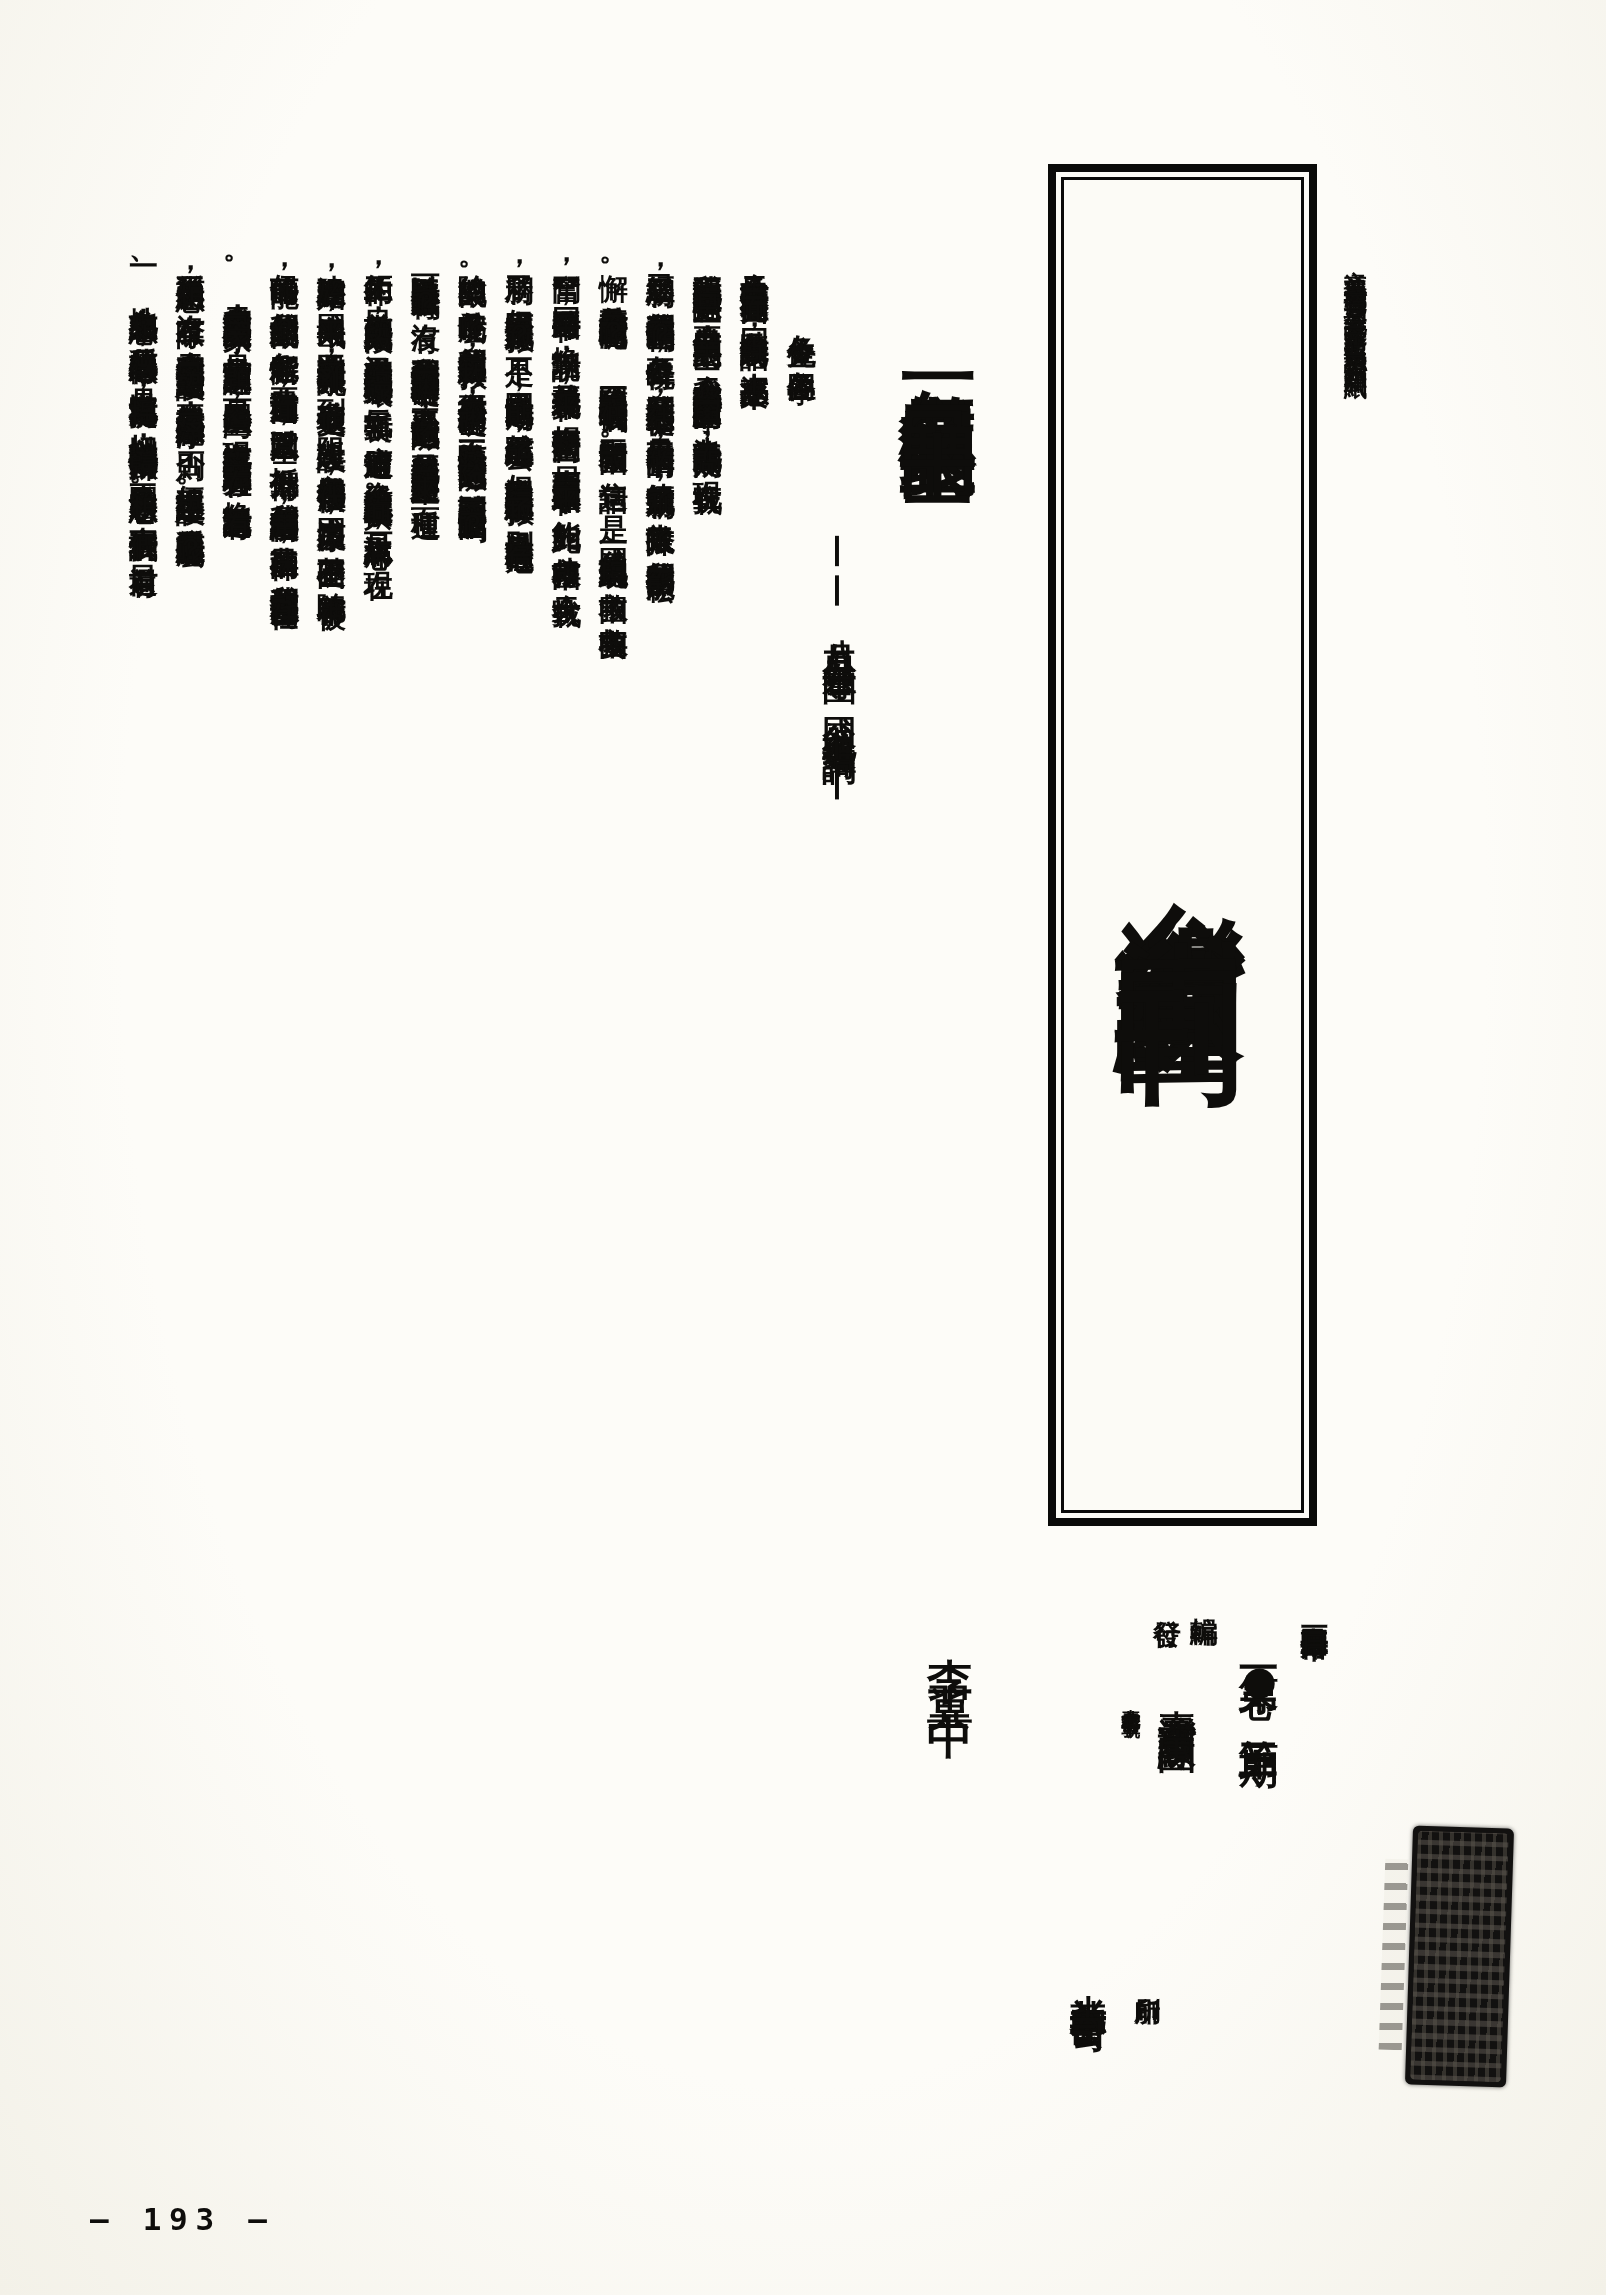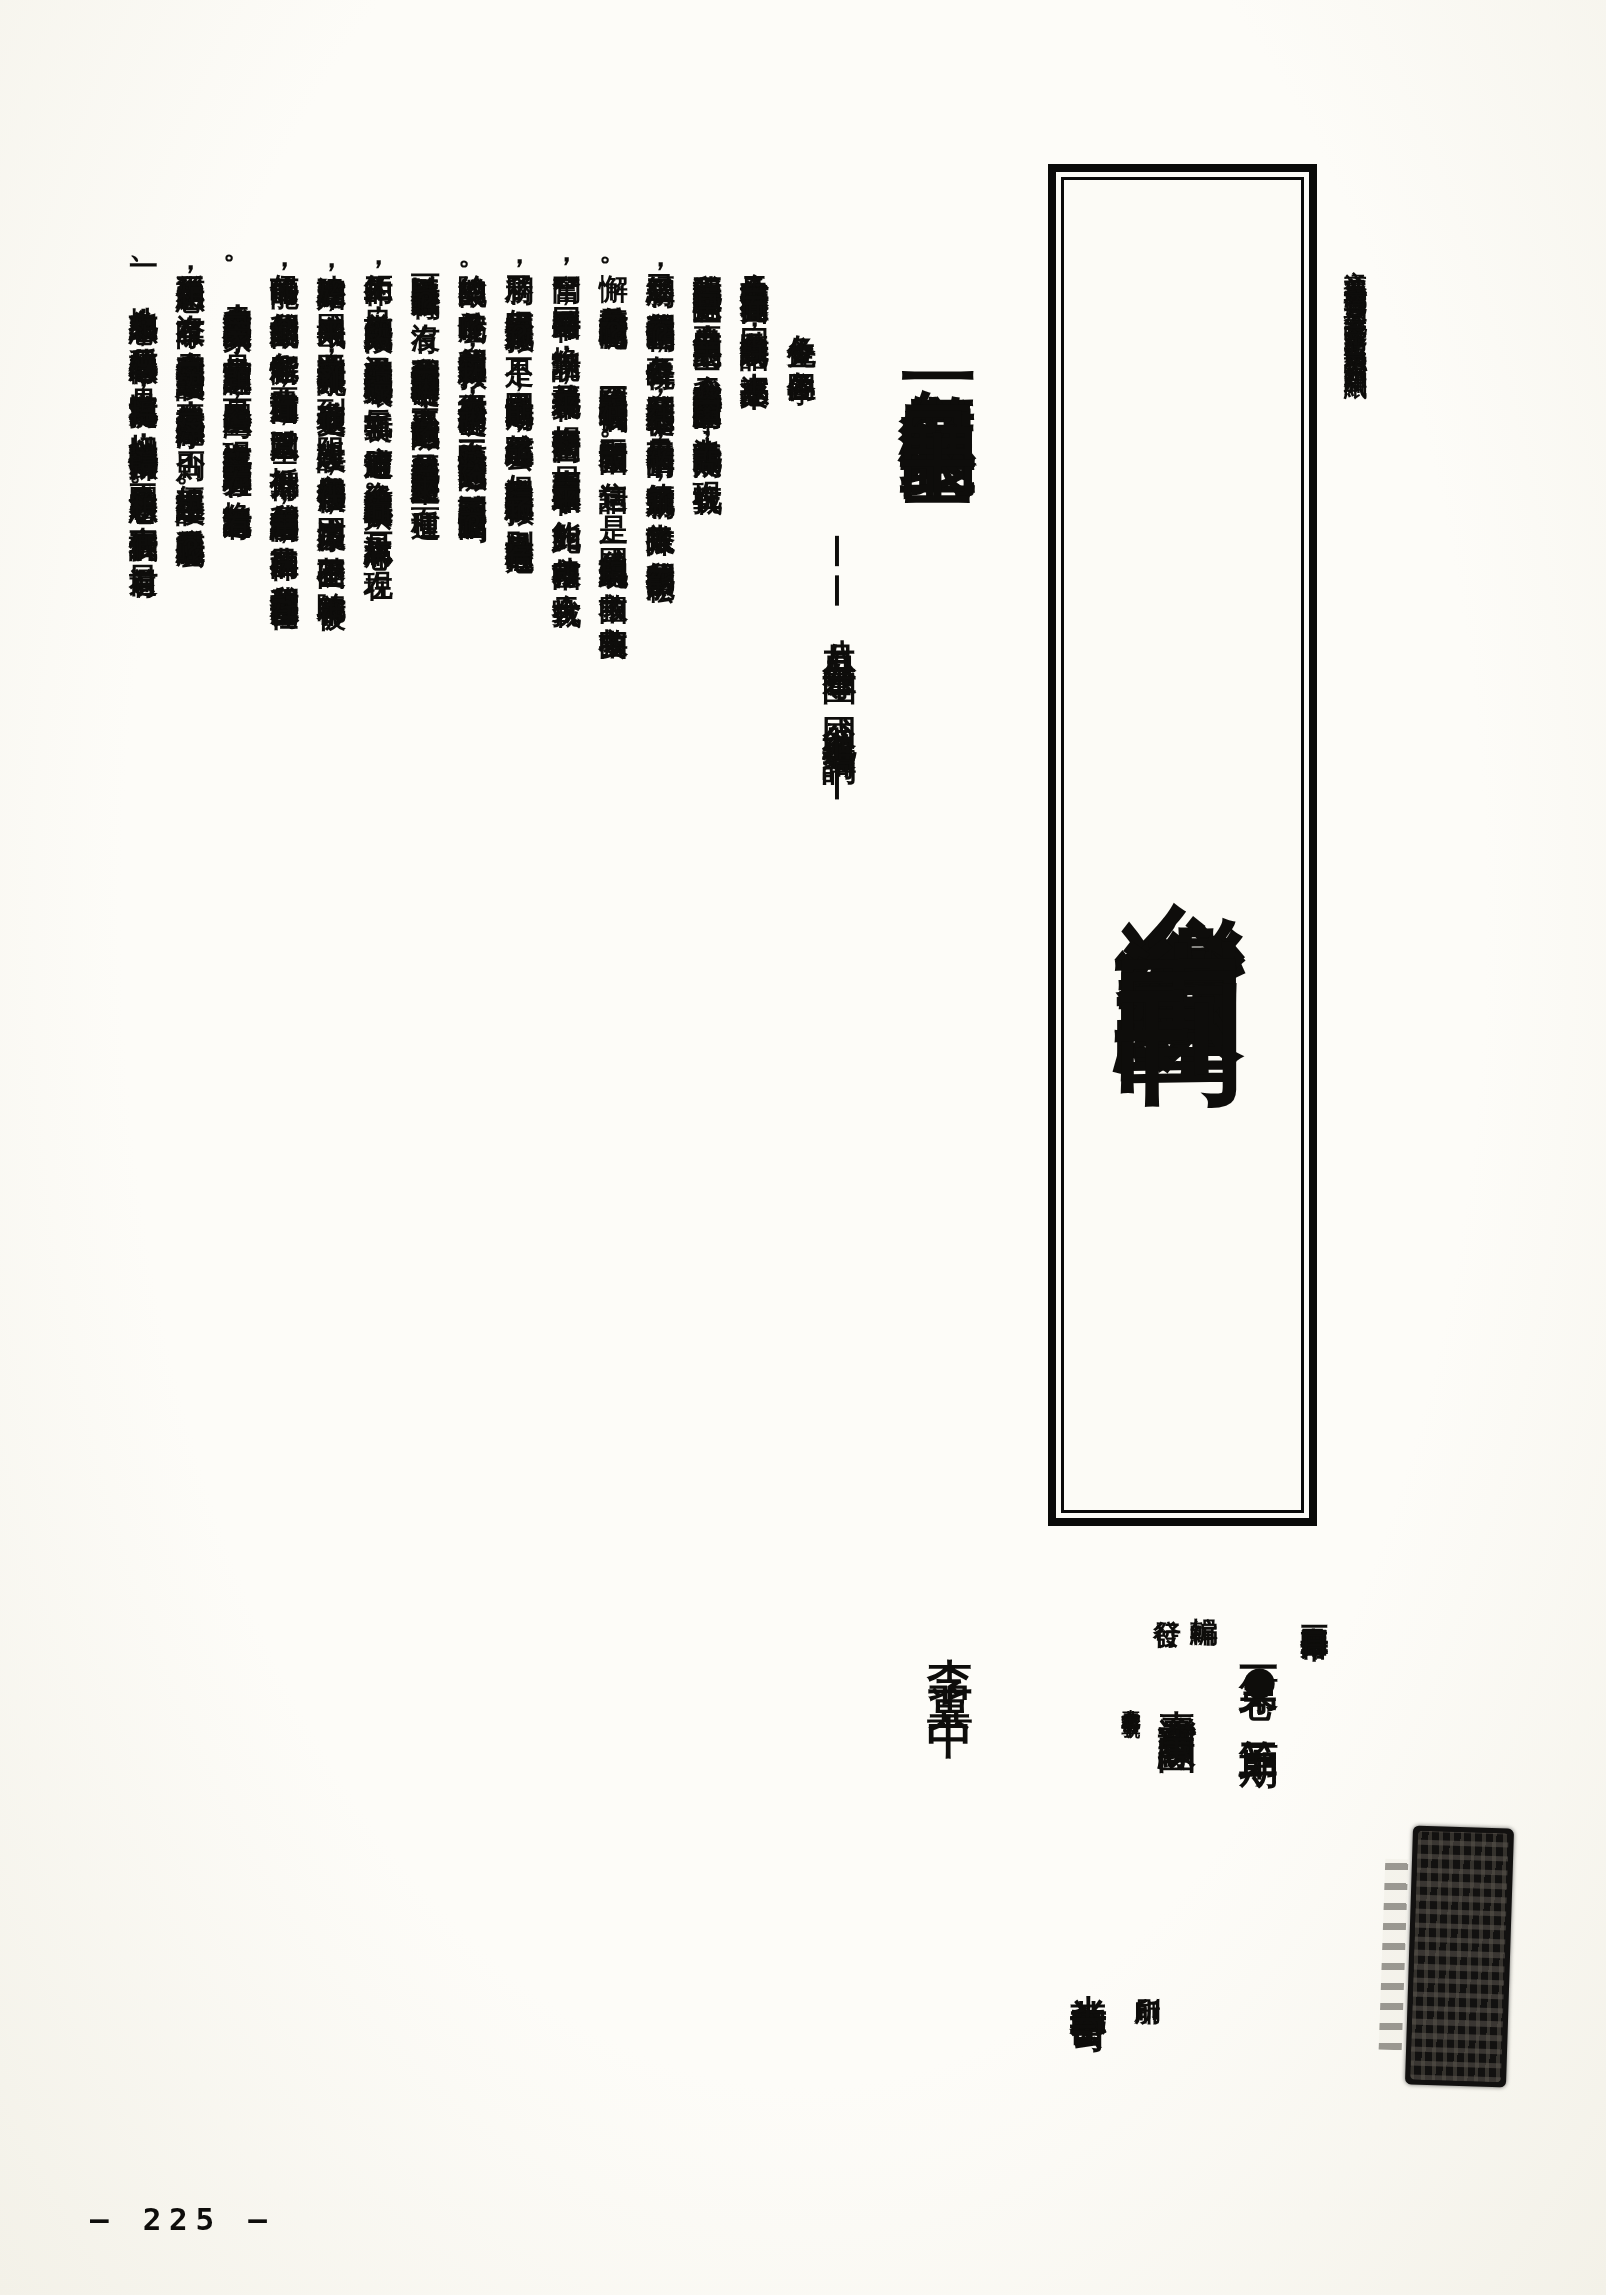--- a/index.html
+++ b/index.html
@@ -129,16 +129,16 @@
   <div class="pub-publisher v">臺灣省訓練團</div>
   <div class="pub-address v">臺北市舊街二十五號</div>
   <div class="pub-printer-label v">印刷所</div>
   <div class="pub-printer v">光華印書公司</div>
 
   <div class="stamp-smudge"></div>
   <div class="stamp">
     <div class="stamp-noise"></div>
   </div>
 
-  <div class="page-number">— 225 —</div>
+  <div class="page-number">— 193 —</div>
 
 </div>
 
 
 </body></html>

